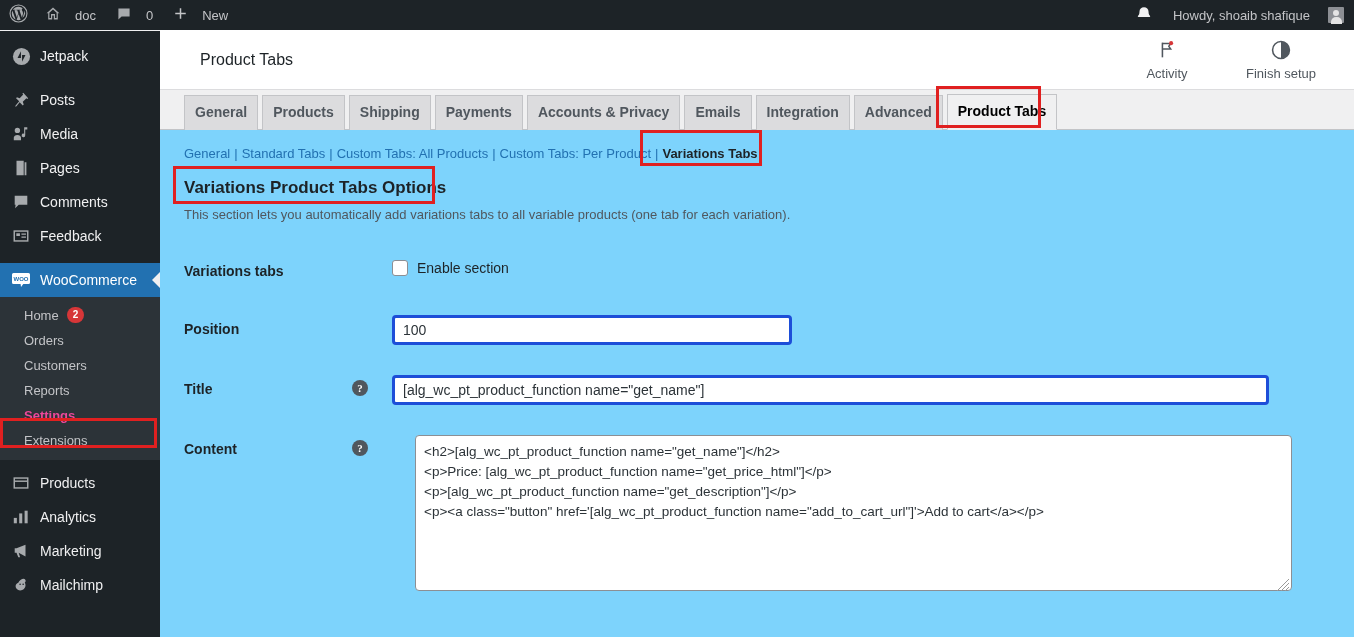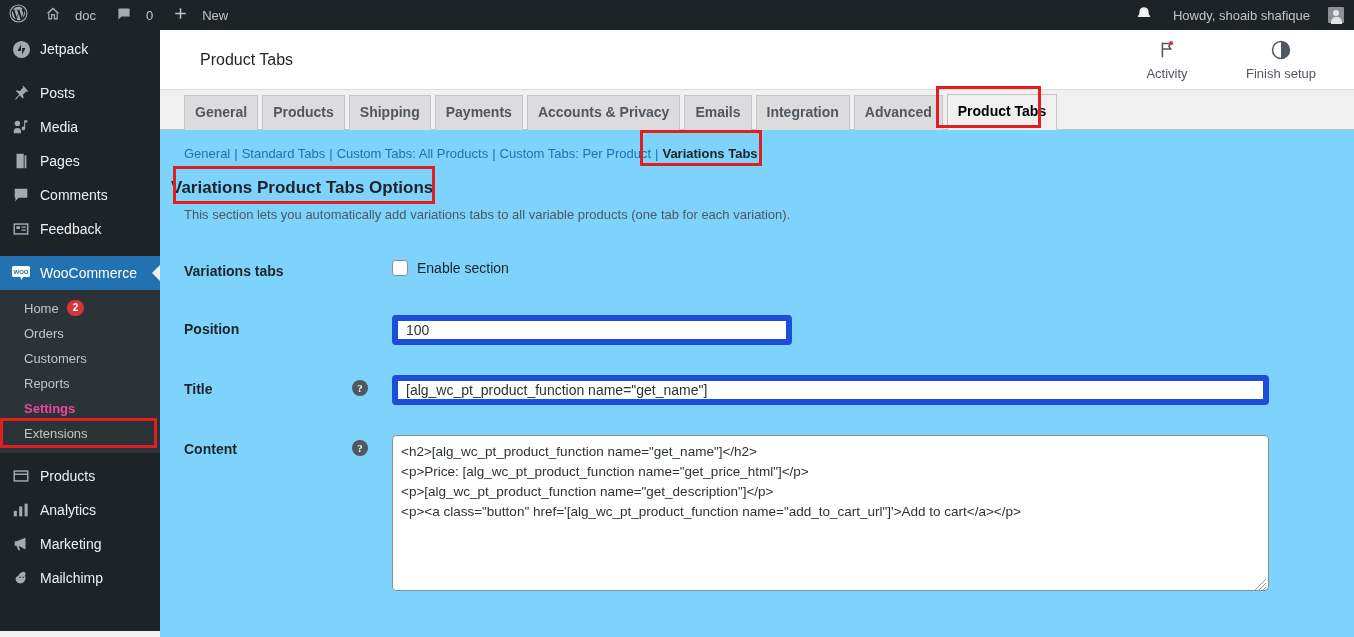--- a/index.html
+++ b/index.html
@@ -42,21 +42,21 @@
   .avatar::after {
     content: ""; position: absolute; left: 2.5px; top: 9.5px;
     width: 11px; height: 7px; border-radius: 5px 5px 0 0; background: #e4e4e4;
   }
   .ab-count {
     background: #1d2327; color: #c3c4c7;
   }
 
   
   #adminmenu {
-    position: absolute; top: 24px; left: 0;
+    position: absolute; top: 31px; left: 0;
     width: 160px; height: 607px;
     background: #1d2327;
     overflow: hidden;
   }
   .menu-top {
     display: flex; align-items: center; gap: 9px;
     height: 34px; padding-left: 11px;
     color: #f0f0f1; font-size: 14px;
     position: relative;
   }
@@ -148,21 +148,21 @@
     display: flex; align-items: center; gap: 0;
     color: #2271b1;
     height: 36px;
   }
   .subsubsub a { color: #2271b1; text-decoration: none; }
   .subsubsub a.current { color: #1d2327; font-weight: 600; }
   .sep { color: #2271b1; padding: 0 4px; }
 
   
   .sec-head {
-    margin: 12px 0 0 11px;
+    margin: 12px 0 0 24px;
     font-size: 17px; font-weight: bold; color: #1d2327;
     display: inline-block;
   }
   .sec-desc {
     margin: 9px 0 0 24px;
     font-size: 13px; color: #50575e;
   }
 
   
   .form-table { margin-top: 20px; width: 100%; border-collapse: collapse; }
@@ -185,37 +185,38 @@
   .cb-wrap { display: flex; align-items: center; gap: 9px; padding-top: 3px; }
   .cb {
     width: 16px; height: 16px;
     border: 1px solid #8c8f94; border-radius: 3px;
     background: #fff; display: inline-block; flex: 0 0 16px;
   }
   .cb-label { font-size: 14px; color: #1d2327; }
   input.text-in {
     font-family: "Liberation Sans", sans-serif;
     font-size: 14px; color: #2c3338;
-    border: 6px solid #1d4ed8; border-radius: 4px;
+    border: 3px solid #1d4ed8; border-radius: 4px;
     background: #fff;
     padding: 7px 8px; height: 30px;
   }
   #pos-input { width: 400px; }
   #title-input { width: 877px; }
   textarea.ta {
     font-family: "Liberation Sans", sans-serif;
     font-size: 13.5px; color: #2c3338;
     border: 1px solid #8c8f94; border-radius: 4px;
     background: #fff;
     width: 877px; height: 156px;
     padding: 6px 8px;
     line-height: 20px;
     resize: none;
     white-space: pre;
     overflow: hidden;
+    margin-left: 23px;
   }
   .ta-wrap { position: relative; display: inline-block; }
   .resize-grip {
     position: absolute; right: 2px; bottom: 2px;
     width: 14px; height: 14px; pointer-events: none;
   }
 </style>
 </head>
 <body>
 

